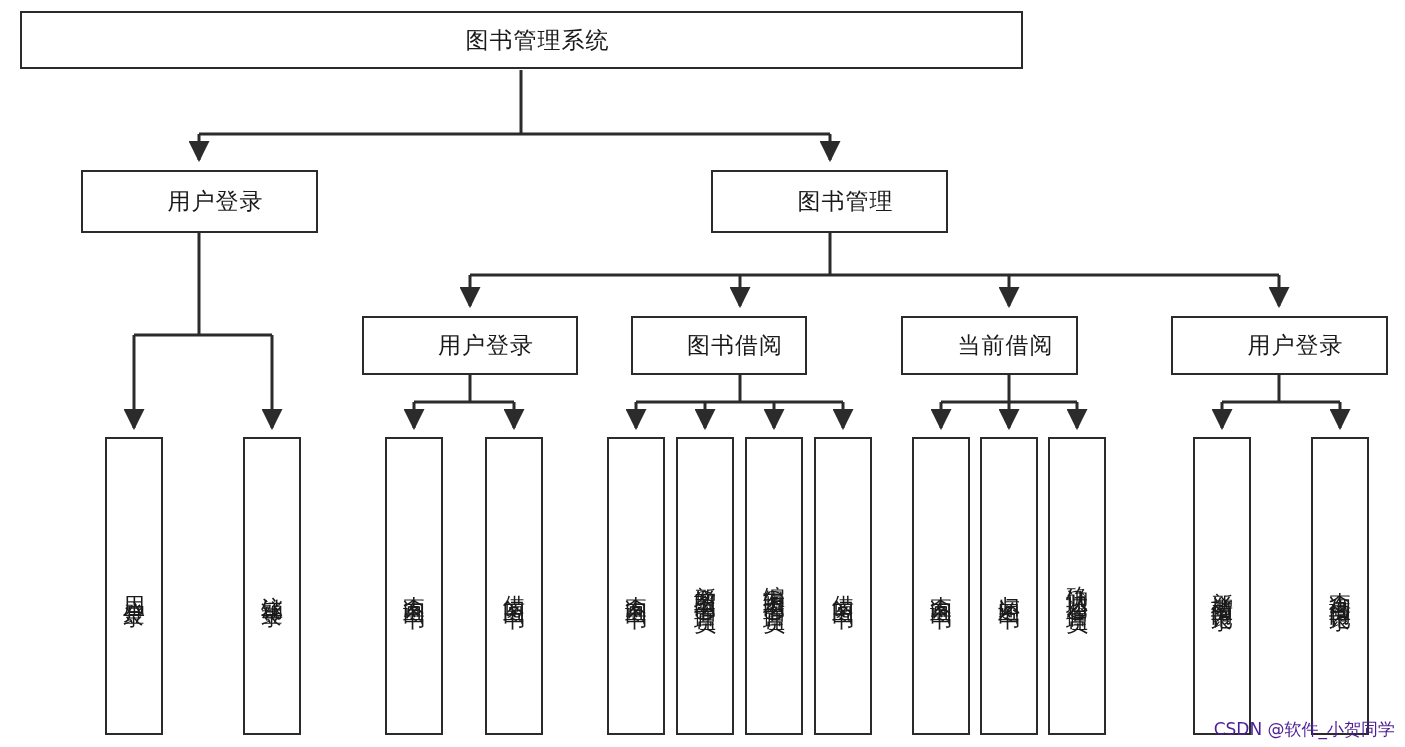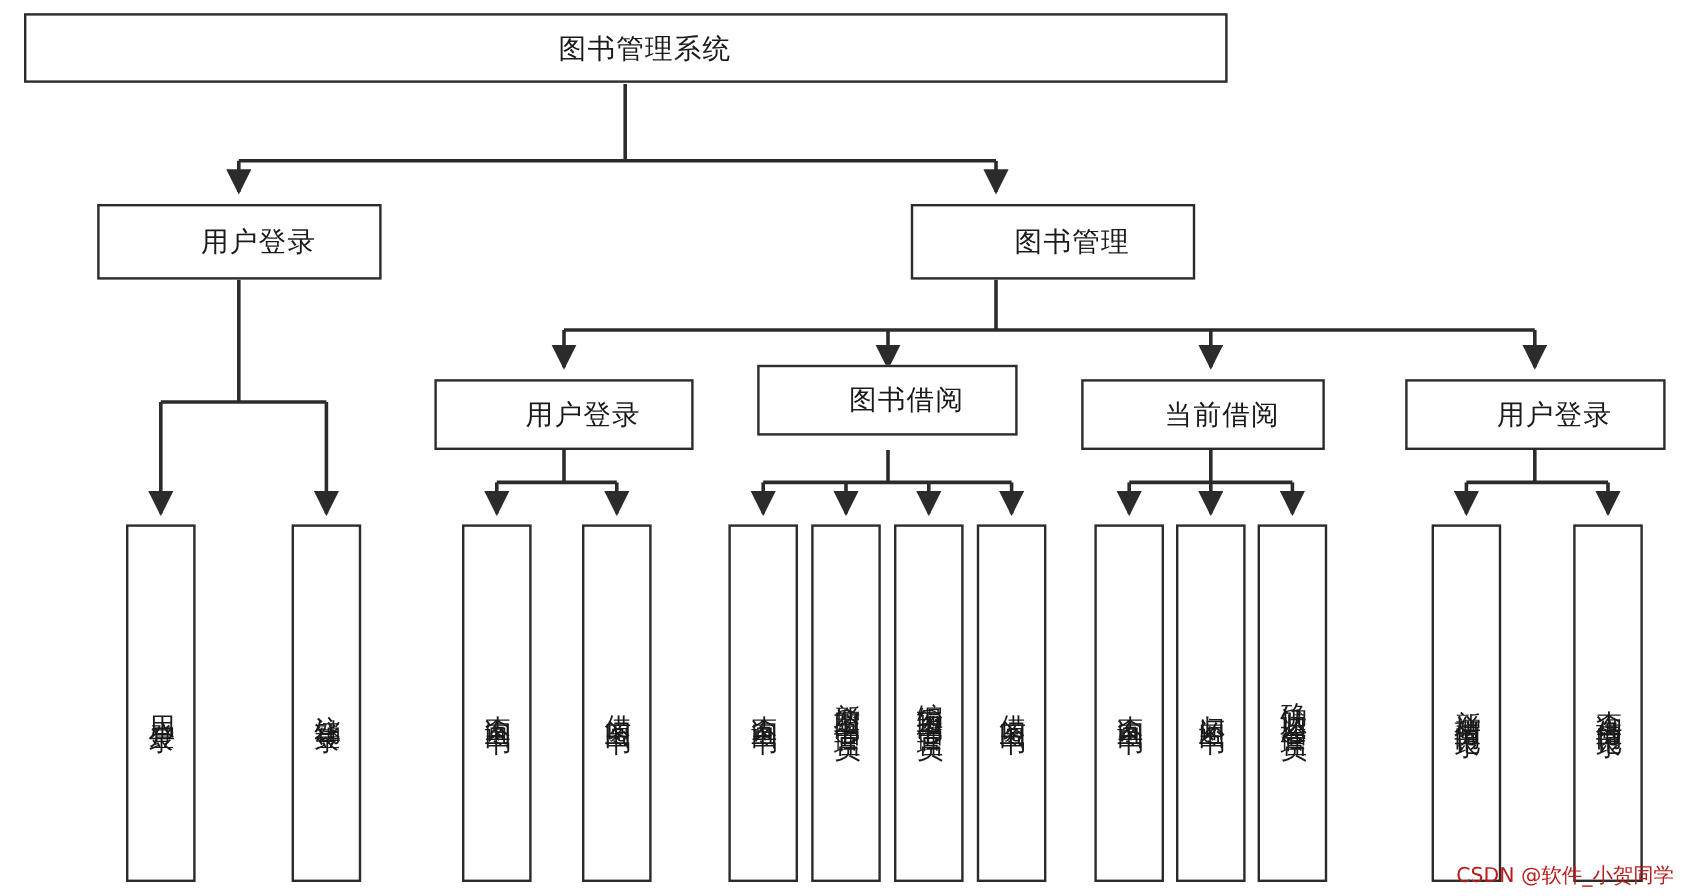--- a/index.html
+++ b/index.html
@@ -53,21 +53,21 @@
     writing-mode: vertical-rl;
     text-orientation: upright;
     letter-spacing: 4px;
     line-height: 1;
   }
   .watermark {
     position: absolute;
     right: 10px;
     bottom: 6px;
     font-size: 17px;
-    color: #b91c1c;
+    color: #4c1d95;
     white-space: nowrap;
     pointer-events: none;
   }
 </style>
 </head>
 <body>
 
 <div id="diagram-root">
 
   <svg id="connectors" viewBox="0 0 1405 747" xmlns="http://www.w3.org/2000/svg">
@@ -121,33 +121,33 @@
   </svg>
 
   <div class="node horizontal" style="left:20px; top:11px; width:1003px; height:58px;">
     <span class="label">图书管理系统</span>
   </div>
 
   <div class="node horizontal" style="left:81px; top:170px; width:237px; height:63px;">
     <span class="label">用户登录</span>
   </div>
 
-  <div class="node horizontal" style="left:711px; top:170px; width:237px; height:63px;margin-left:48px;">
+  <div class="node horizontal" style="left:711px; top:170px; width:237px; height:63px;">
     <span class="label">图书管理</span>
   </div>
 
   <div class="node horizontal" style="left:362px; top:316px; width:216px; height:59px;">
     <span class="label">用户登录</span>
   </div>
 
-  <div class="node horizontal" style="left:631px; top:304px; width:217px; height:59px;">
+  <div class="node horizontal" style="left:631px; top:316px; width:176px; height:59px;">
     <span class="label">图书借阅</span>
   </div>
 
-  <div class="node horizontal" style="left:901px; top:316px; width:203px; height:59px;">
+  <div class="node horizontal" style="left:901px; top:316px; width:177px; height:59px;">
     <span class="label">当前借阅</span>
   </div>
 
   <div class="node horizontal" style="left:1171px; top:316px; width:217px; height:59px;">
     <span class="label">用户登录</span>
   </div>
 
   <div class="node vertical" style="left:105px; top:437px; width:58px; height:298px;">
     <span class="label">用户登录</span>
   </div>

